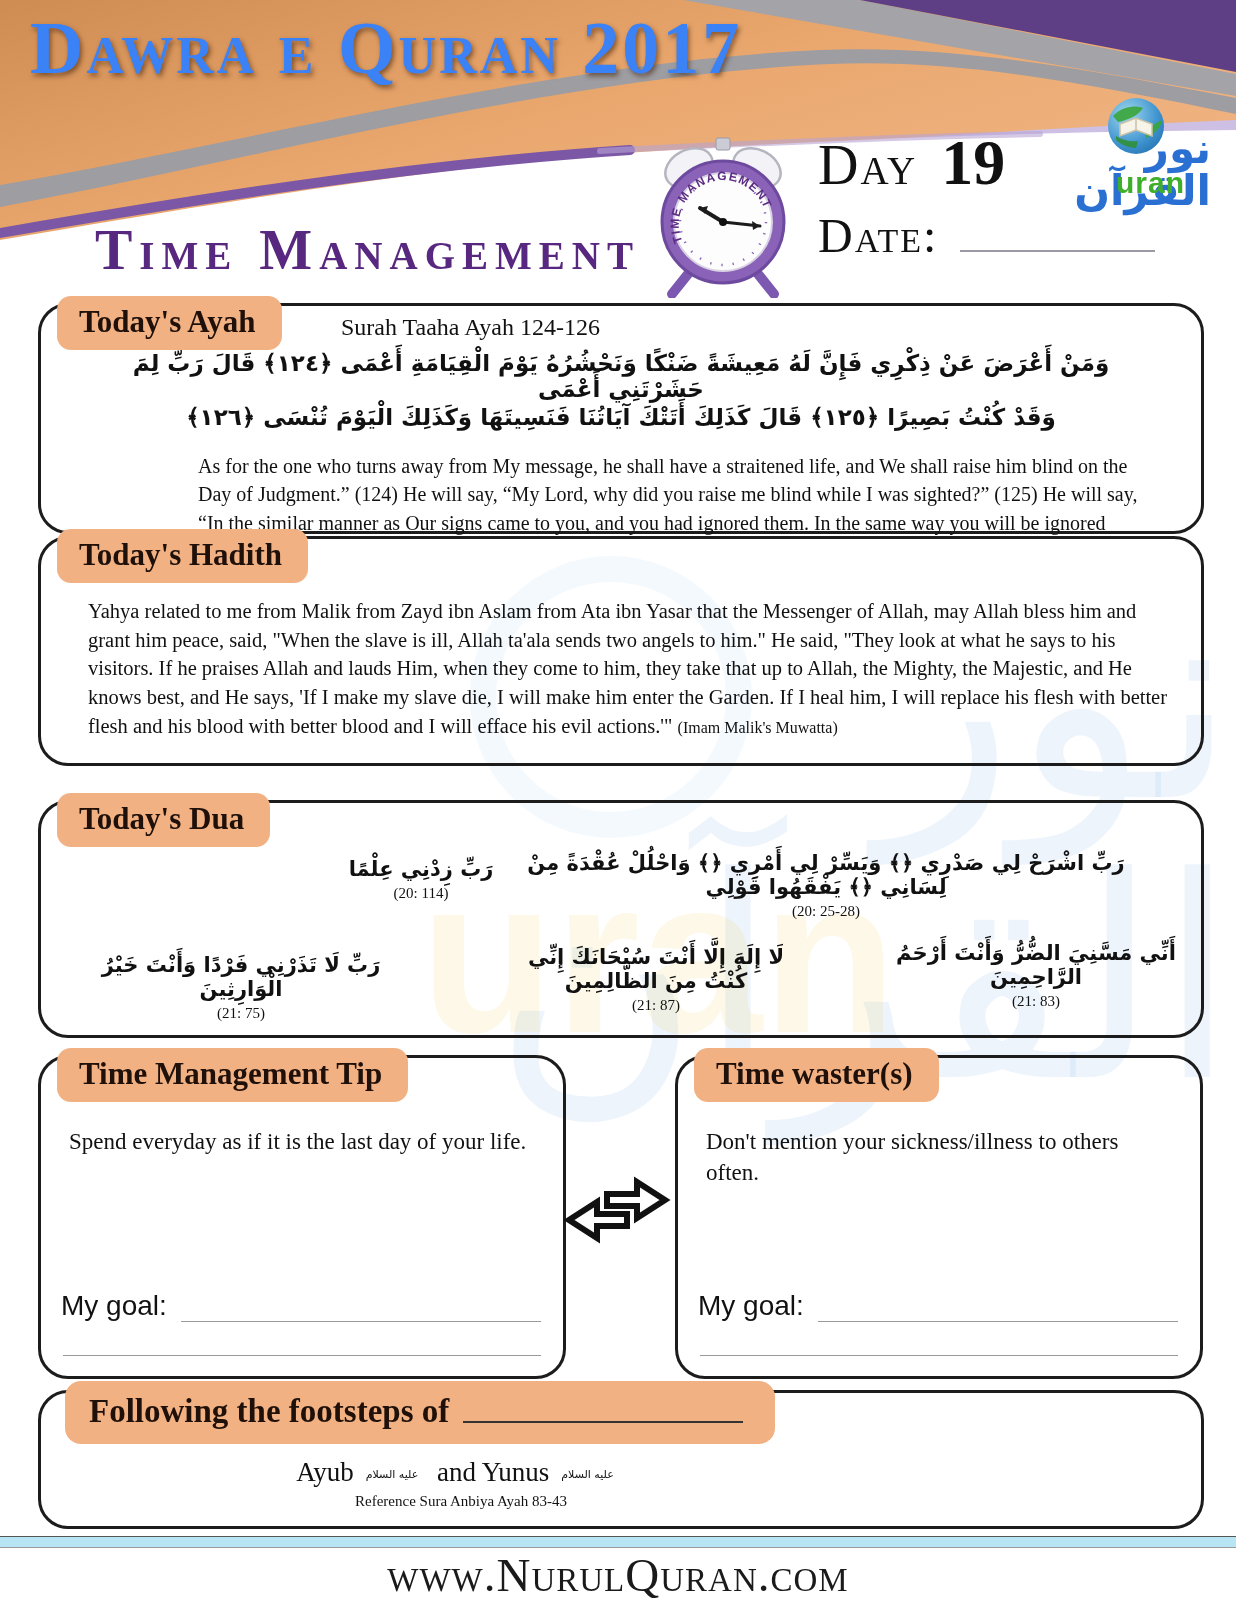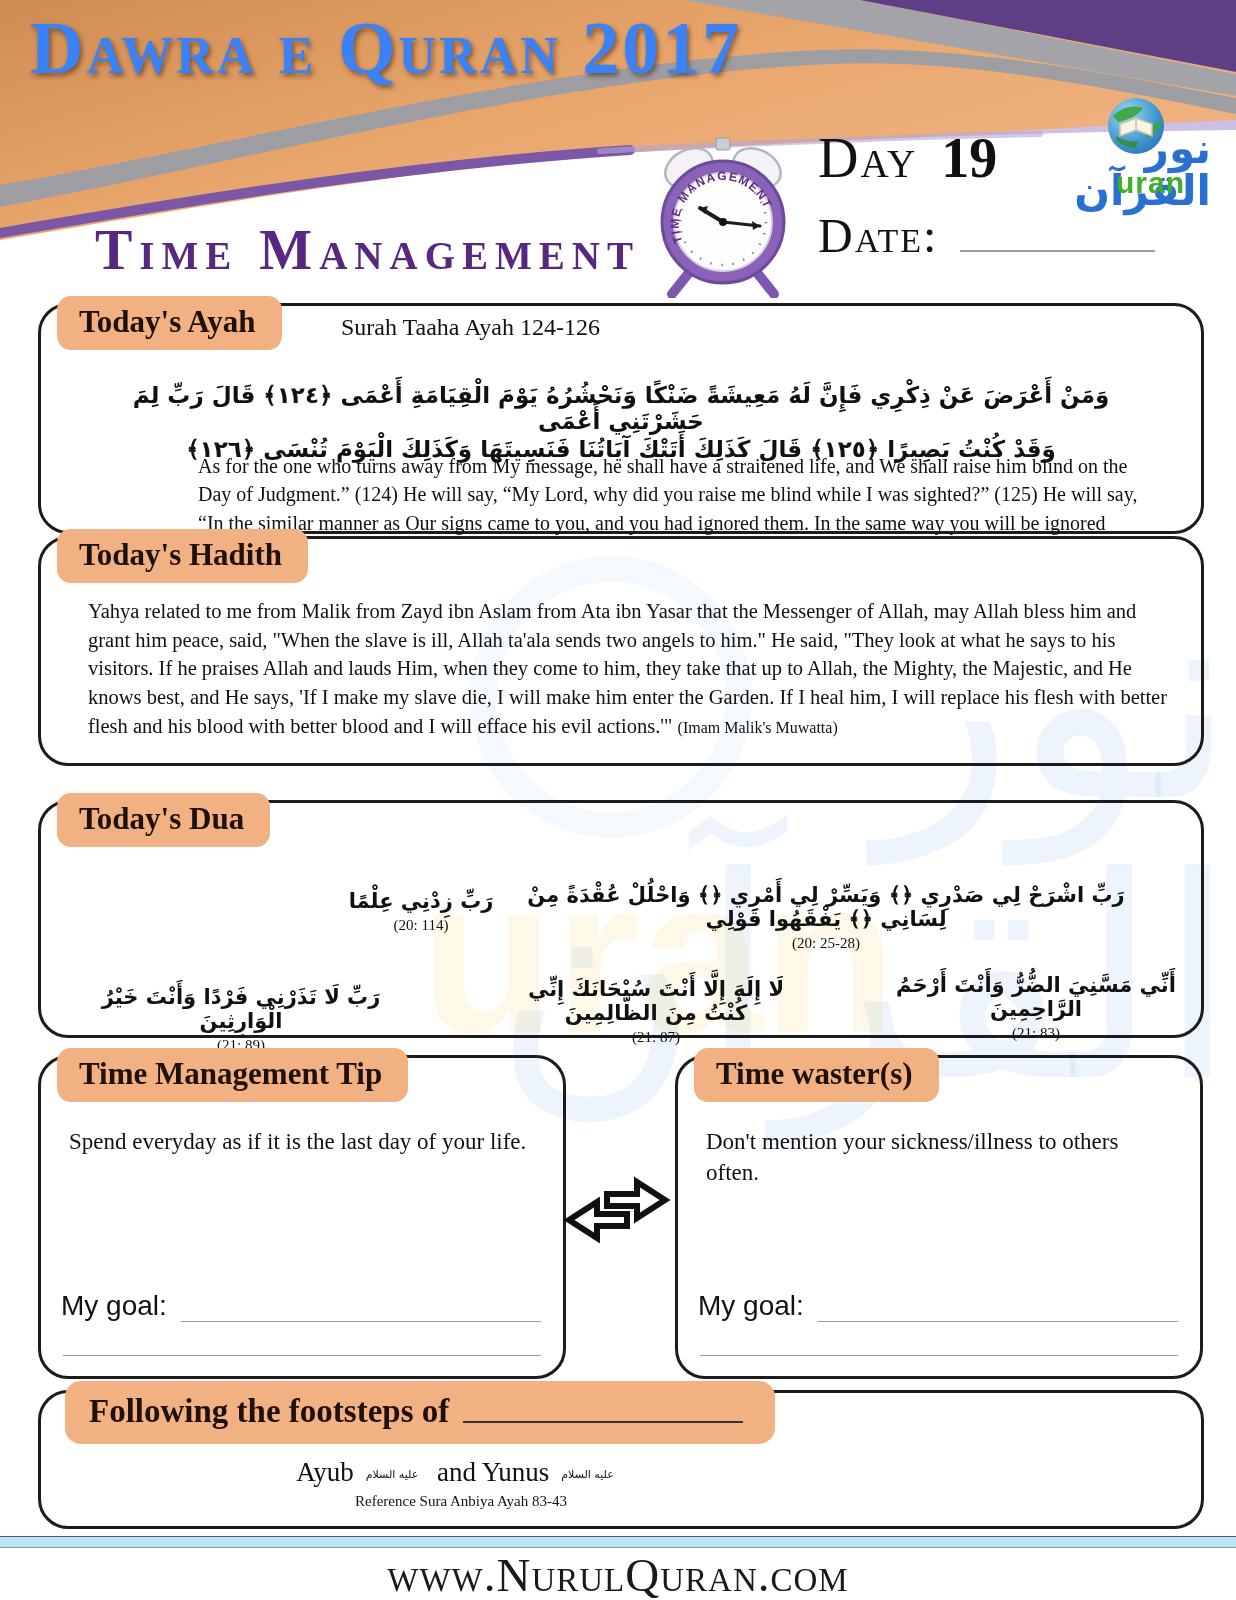--- a/index.html
+++ b/index.html
@@ -8,21 +8,21 @@
   
   .header-svg{position:absolute;left:0;top:0;width:1236px;height:335px;}
   .banner-title{position:absolute;left:30px;top:6px;font-size:74px;font-variant:small-caps;
                 color:#3b82f6;letter-spacing:3px;font-weight:600;
                 text-shadow:2px 3px 5px rgba(70,35,10,.6);white-space:nowrap;}
   .page-title{position:absolute;left:95px;top:218px;font-size:56px;font-variant:small-caps;
               color:#58277f;letter-spacing:7px;font-weight:600;white-space:nowrap;}
   .clock-wrap{position:absolute;left:648px;top:118px;width:150px;height:180px;}
   .day-row{position:absolute;left:818px;top:126px;font-size:56px;white-space:nowrap;}
   .day-label{font-variant:small-caps;letter-spacing:2px;}
-  .day-number{font-size:56px;font-weight:600;margin-left:10px;}
+  .day-number{font-size:64px;font-weight:600;margin-left:10px;}
   .date-row{position:absolute;left:818px;top:208px;font-size:48px;white-space:nowrap;}
   .date-label{font-variant:small-caps;letter-spacing:2px;}
   .date-line{display:inline-block;width:195px;border-bottom:2px solid #9a9aa6;vertical-align:baseline;
              height:38px;margin-left:10px;}
   .logo-wrap{position:absolute;left:1058px;top:96px;width:155px;height:112px;}
   .logo-ar{position:absolute;right:2px;top:32px;font-family:"DejaVu Sans",sans-serif;direction:rtl;
            font-size:42px;font-weight:bold;color:#2a6fd2;line-height:1;text-shadow:0 1px 0 #fff;}
   .logo-uran{position:absolute;left:58px;top:70px;font-family:"Liberation Sans",sans-serif;
              font-size:30px;font-weight:bold;color:#3fae2a;letter-spacing:1px;}
   
@@ -31,21 +31,21 @@
   .wm-uran{left:420px;top:830px;font-size:220px;font-weight:bold;color:rgba(242,208,96,.15);
            font-family:"Liberation Sans",sans-serif;}
   .wm-globe{left:470px;top:556px;width:230px;height:230px;border:26px solid rgba(165,205,240,.12);
             border-radius:50%;}
   
   .box{position:absolute;border:3px solid #1c1c1c;border-radius:30px;background:transparent;}
   .tab{position:absolute;top:-10px;left:16px;background:#f1b183;border-radius:14px;
        padding:8px 26px 10px 22px;font-size:31px;font-weight:bold;color:#20100a;white-space:nowrap;font-family:Liberation Serif, serif;}
   .box-ayah{left:38px;top:303px;width:1160px;height:225px;}
   .ayah-ref{position:absolute;left:300px;top:8px;font-size:24px;}
-  .ar{font-family:"DejaVu Sans",sans-serif;direction:rtl;margin-top:32px;}
+  .ar{font-family:"DejaVu Sans",sans-serif;direction:rtl;}
   .ayah-line1{position:absolute;left:60px;right:60px;top:44px;text-align:center;font-size:23px;font-weight:600;}
   .ayah-line2{position:absolute;left:60px;right:60px;top:98px;text-align:center;font-size:23px;font-weight:600;}
   .ayah-translation{position:absolute;left:157px;top:146px;width:948px;font-size:20px;line-height:1.42;}
   .box-hadith{left:38px;top:536px;width:1160px;height:224px;}
   .hadith-text{position:absolute;left:47px;top:58px;width:1080px;font-size:20.5px;line-height:1.4;}
   .hadith-source{font-size:16px;}
   .box-dua{left:38px;top:800px;width:1160px;height:232px;}
   .dua-item{position:absolute;text-align:center;}
   .dua-item .ar{font-size:21px;font-weight:600;display:block;}
   .dua-ref{font-size:15px;margin-top:4px;display:block;}
@@ -194,21 +194,21 @@
     <div class="dua-item dua-3">
       <span class="ar">أَنِّي مَسَّنِيَ الضُّرُّ وَأَنْتَ أَرْحَمُ الرَّاحِمِينَ</span>
       <span class="dua-ref">(21: 83)</span>
     </div>
     <div class="dua-item dua-4">
       <span class="ar">لَا إِلَهَ إِلَّا أَنْتَ سُبْحَانَكَ إِنِّي كُنْتُ مِنَ الظَّالِمِينَ</span>
       <span class="dua-ref">(21: 87)</span>
     </div>
     <div class="dua-item dua-5">
       <span class="ar">رَبِّ لَا تَذَرْنِي فَرْدًا وَأَنْتَ خَيْرُ الْوَارِثِينَ</span>
-      <span class="dua-ref">(21: 89)</span>
+      <span class="dua-ref">(21: 75)</span>
     </div>
   </div>
 
   <div class="box box-tip">
     <div class="tab">Time Management Tip</div>
     <div class="tip-text">Spend everyday as if it is the last day of your life.</div>
     <div class="goal-row">
       <span>My goal:</span>
       <span class="goal-line"></span>
     </div>

